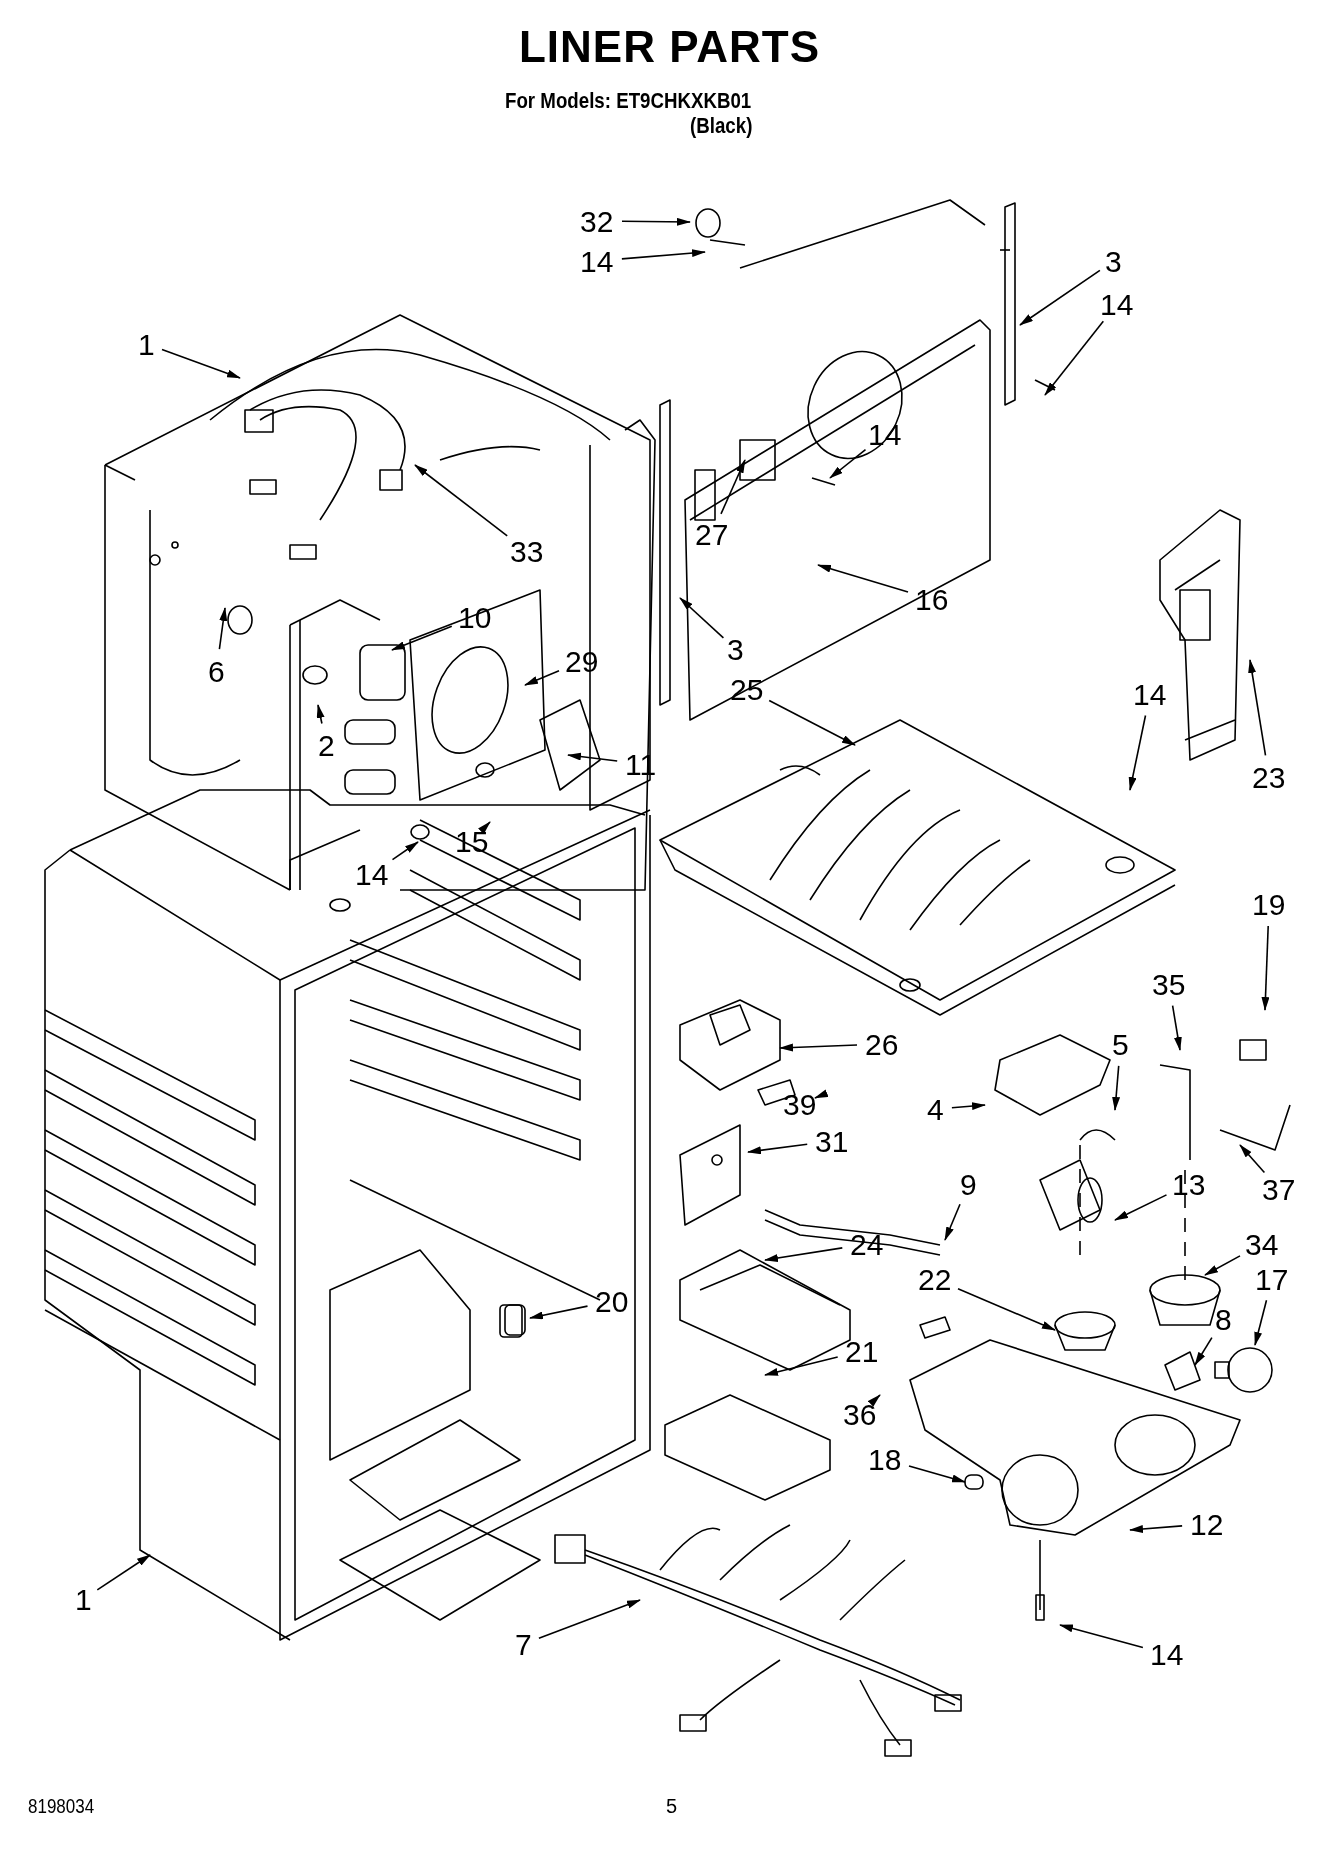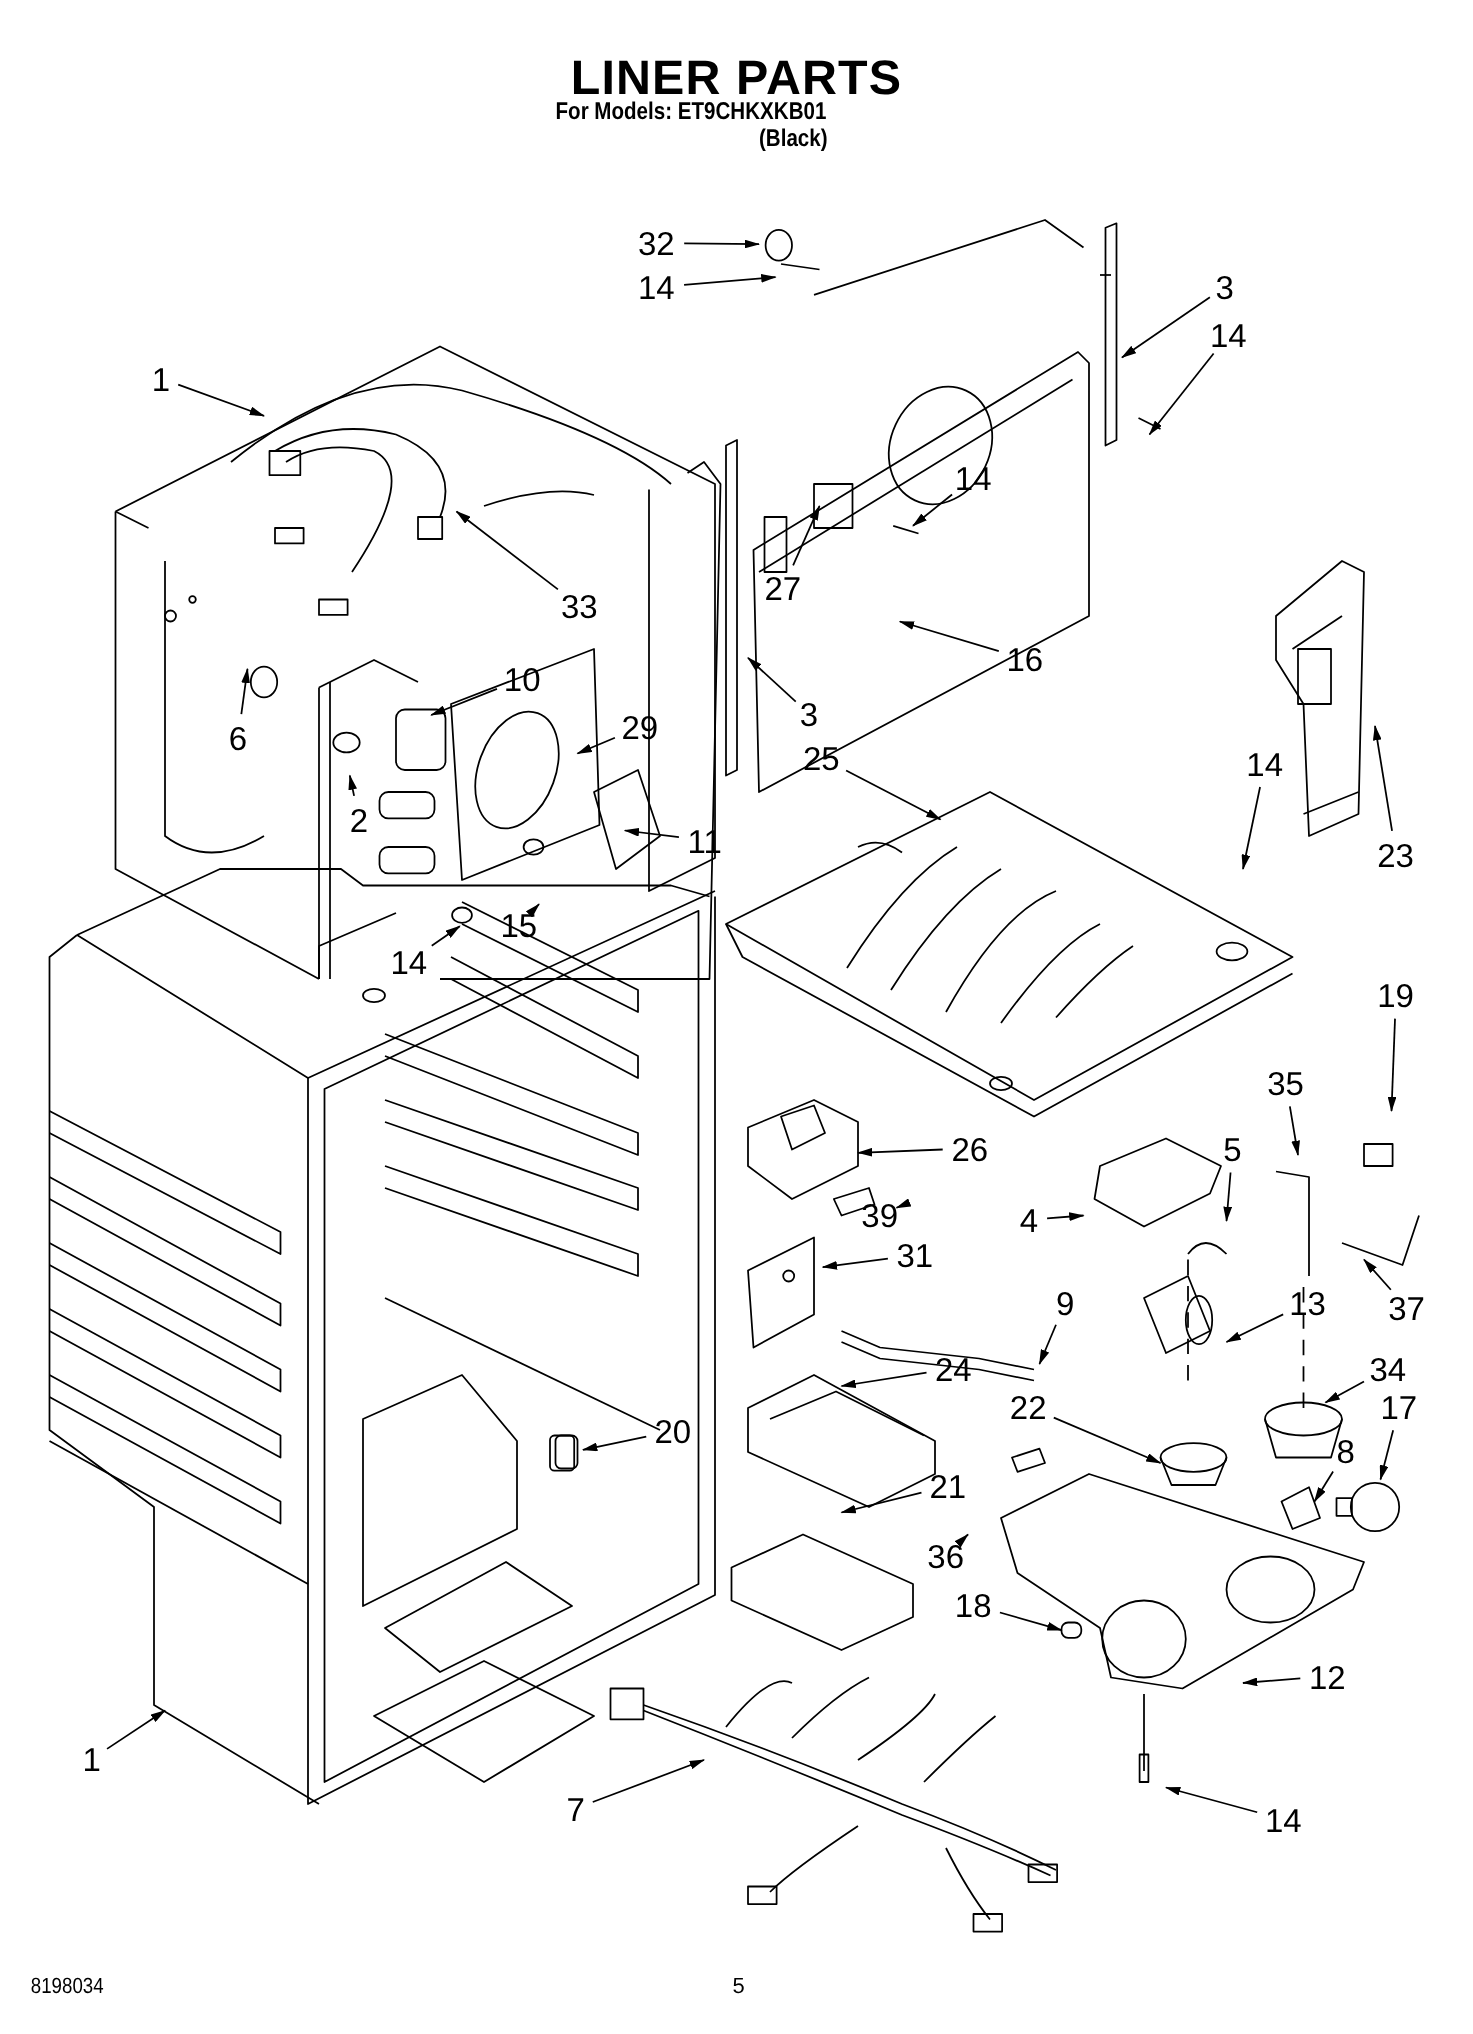--- a/index.html
+++ b/index.html
@@ -1,18 +1,18 @@
 <!DOCTYPE html>
 <html><head>
 <meta charset="utf-8">
 <style>
   html, body { margin: 0; padding: 0; background: #ffffff; }
   body { width: 1339px; height: 1849px; position: relative; overflow: hidden;
          font-family: "Liberation Sans", sans-serif; color: #000; }
-  .title { position: absolute; left: 0; width: 1339px; top: 46px; text-align: center;
+  .title { position: absolute; left: 0; width: 1339px; top: 22px; text-align: center;
            font-weight: bold; font-size: 44px; letter-spacing: 1px; }
   .subtitle { position: absolute; left: 505px; top: 88px; font-weight: bold; font-size: 22px;
               transform: scaleX(0.85); transform-origin: left top; }
   .subtitle2 { position: absolute; left: 690px; top: 113px; font-weight: bold; font-size: 22px;
                transform: scaleX(0.85); transform-origin: left top; }
   .footer-left { position: absolute; left: 28px; top: 1795px; font-size: 20px;
                  transform: scaleX(0.85); transform-origin: left top; }
   .footer-center { position: absolute; left: 666px; top: 1795px; font-size: 20px; }
   svg#diagram { position: absolute; left: 0; top: 0; }
   .callout { font-family: "Liberation Sans", sans-serif; font-size: 30px; fill: #000; }

